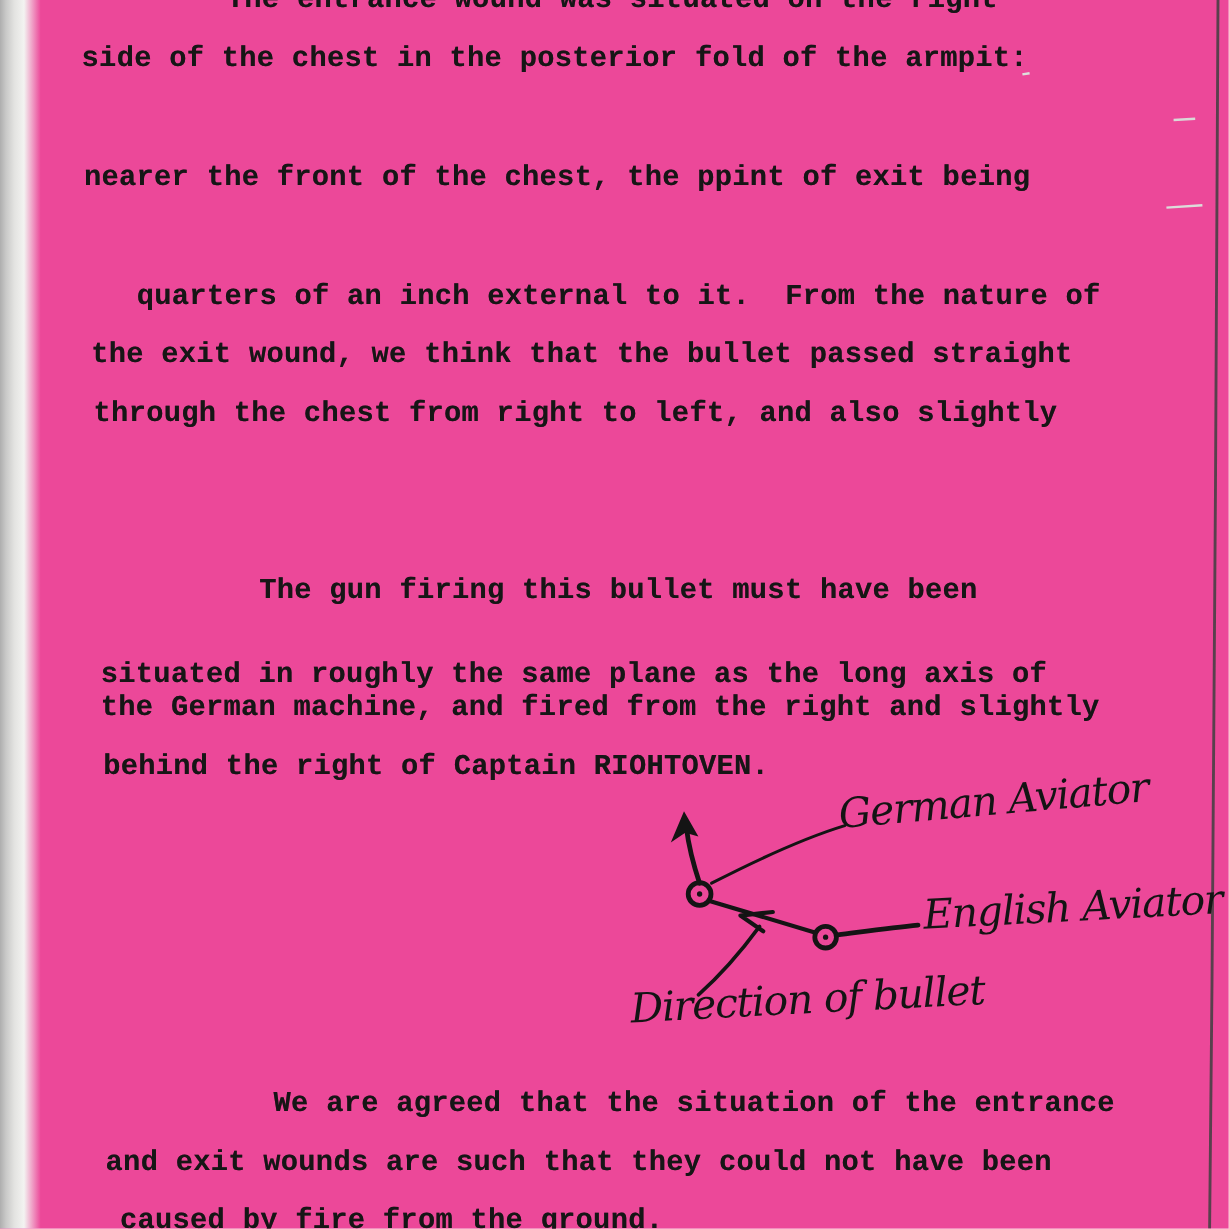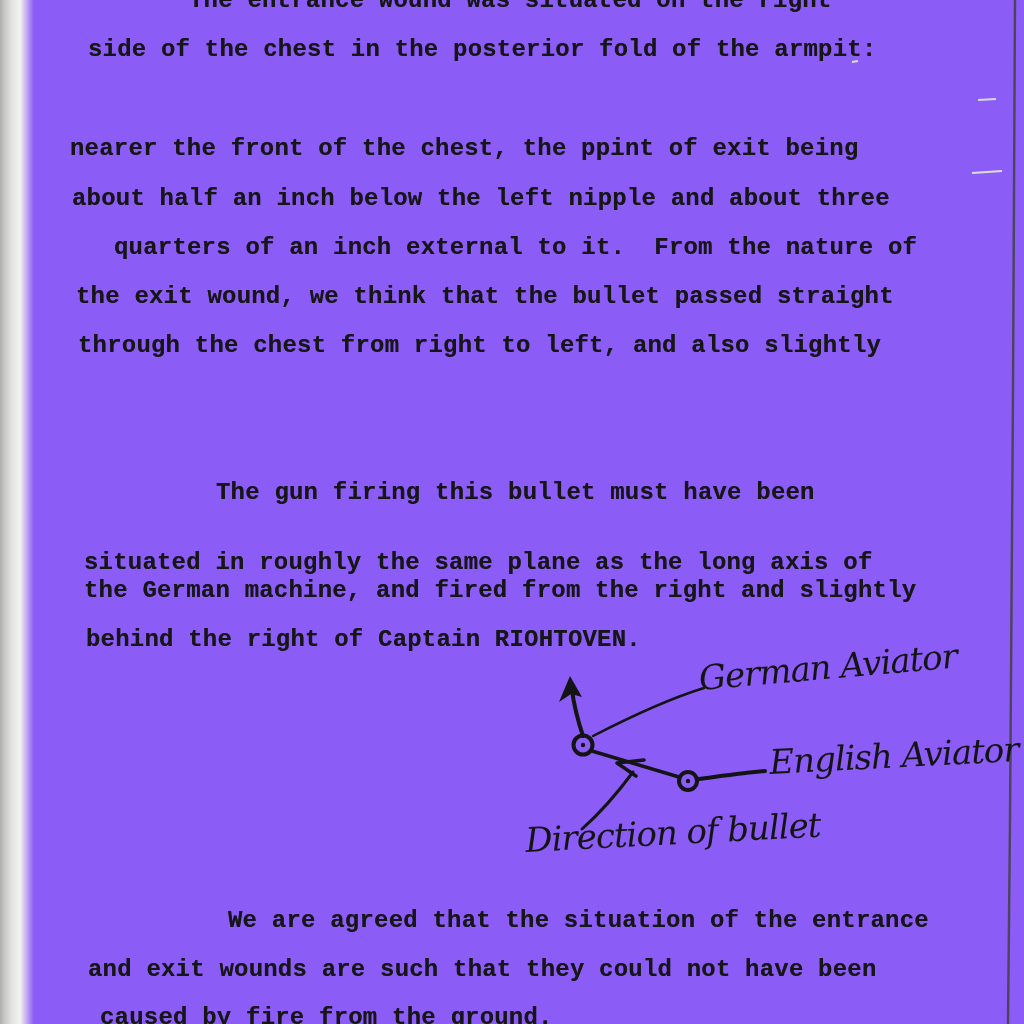--- a/index.html
+++ b/index.html
@@ -7,21 +7,21 @@
     padding: 0;
     width: 1024px;
     height: 1024px;
     overflow: hidden;
     background: #ffffff;
   }
   #page {
     position: relative;
     width: 1024px;
     height: 1024px;
-    background: #8b5cf6;
+    background: #ec4899;
     overflow: hidden;
   }
   
   .edge-shade {
     position: absolute;
     left: 0; top: 0;
     width: 34px; height: 1024px;
     background: linear-gradient(90deg,
       #aeaeae 0px, #c9c9c8 5px, #e3e3e1 12px,
       #f3f3f1 20px, rgba(251,251,250,0) 34px);
@@ -32,21 +32,21 @@
     font-family: "Liberation Mono", "DejaVu Sans Mono", monospace;
     font-size: 24px;
     font-weight: 700;
     line-height: 1.1;
     color: #161616;
     white-space: pre;
     letter-spacing: 0.2px;
     text-shadow: 0 0 0.5px rgba(10,10,10,0.55);
   }
   .l1  { left: 189px; top: -12px; }
-  .l2  { left: 68px;  top: 37px; margin-left: 20px;  }
+  .l2  { left: 68px;  top: 37px;  }
   .l3  { left: 70px;  top: 87px;  }
   .l4  { left: 70px;  top: 136px; }
   .l5  { left: 72px;  top: 186px; }
   .l6  { left: 74px;  top: 235px; margin-left: 40px; }
   .l7  { left: 76px;  top: 284px; }
   .l8  { left: 78px;  top: 333px; }
   .l9  { left: 78px;  top: 382px; }
   .l10 { left: 80px;  top: 431px; }
   .l11 { left: 216px; top: 480px; }
   .l12 { left: 84px;  top: 550px; }
@@ -72,21 +72,20 @@
 </head>
 <body>
 
 <div id="page">
 
   <div class="edge-shade"></div>
 
   <div class="tline l1">The entrance wound was situated on the right</div>
   <div class="tline l2">side of the chest in the posterior fold of the armpit:</div>
   <div class="tline l4">nearer the front of the chest, the ppint of exit being</div>
-  <div class="tline l5">about half an inch below the left nipple and about three</div>
   <div class="tline l6">quarters of an inch external to it.  From the nature of</div>
   <div class="tline l7">the exit wound, we think that the bullet passed straight</div>
   <div class="tline l8">through the chest from right to left, and also slightly</div>
   <div class="tline l11">The gun firing this bullet must have been</div>
   <div class="tline l12">situated in roughly the same plane as the long axis of</div>
   <div class="tline l13">the German machine, and fired from the right and slightly</div>
   <div class="tline l14">behind the right of Captain RIOHTOVEN.</div>
   <div class="tline l15">We are agreed that the situation of the entrance</div>
   <div class="tline l16">and exit wounds are such that they could not have been</div>
   <div class="tline l17">caused by fire from the ground.</div>

